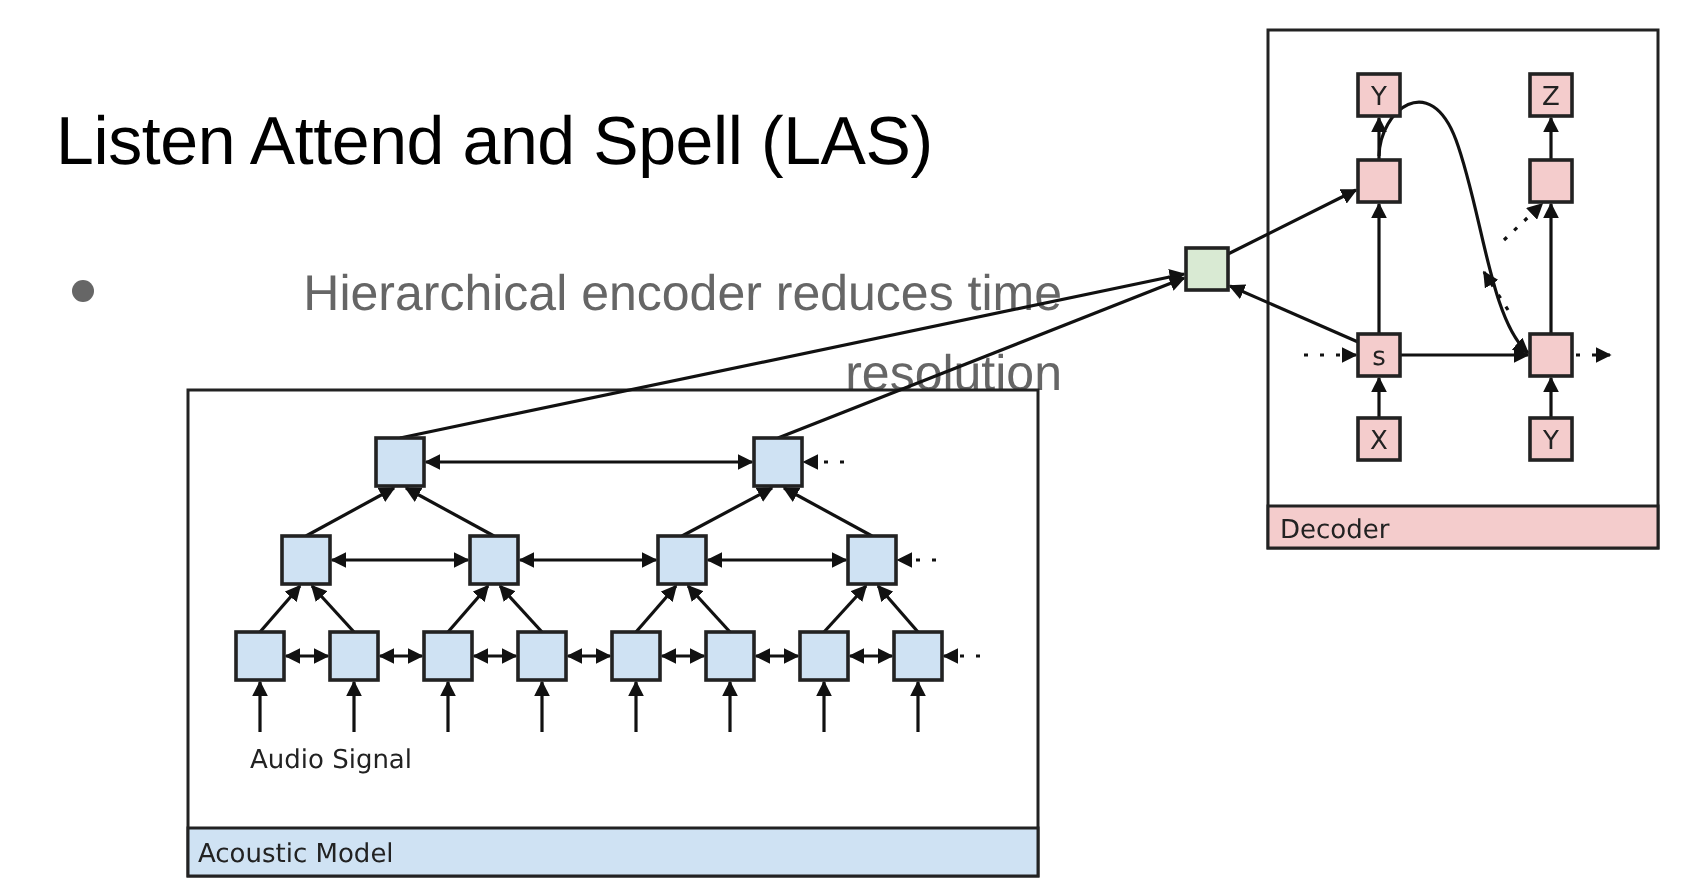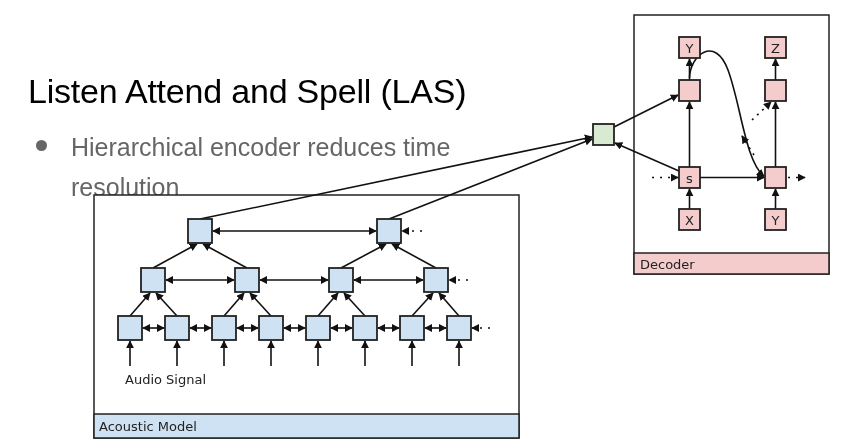--- a/index.html
+++ b/index.html
@@ -1,19 +1,19 @@
 <!DOCTYPE html>
 <html><head>
 <meta charset="utf-8">
 <style>
   html, body { margin: 0; padding: 0; background: #ffffff; }
   body { width: 841px; height: 447px; position: relative; overflow: hidden; font-family: "Liberation Sans", sans-serif; }
-  .title { position: absolute; left: 28px; top: 52px; font-size: 34px; color: #000000; white-space: nowrap; letter-spacing: -0.2px; margin-top: 20px; }
+  .title { position: absolute; left: 28px; top: 52px; font-size: 34px; color: #000000; white-space: nowrap; letter-spacing: -0.2px; }
   .bullet-dot { position: absolute; left: 36px; top: 140px; width: 11px; height: 11px; border-radius: 50%; background: #666666; }
-  .bullet-text { position: absolute; left: 71px; top: 127px; width: 460px; font-size: 25px; line-height: 40px; color: #666666; }
+  .bullet-text { position: absolute; left: 71px; top: 127px; width: 460px; font-size: 25px; line-height: 40px; color: #666666; text-align: right; }
   svg.diagram { position: absolute; left: 0; top: 0; }
   .footer-label { font-family: "DejaVu Sans", sans-serif; font-size: 13px; fill: #222222; }
   .node-label { font-family: "DejaVu Sans", sans-serif; font-size: 13px; fill: #222222; }
 </style>
 </head>
 <body>
 
 <div class="title">Listen Attend and Spell (LAS)</div>
 <div class="bullet-dot"></div>
 <div class="bullet-text">Hierarchical encoder reduces time resolution</div>

